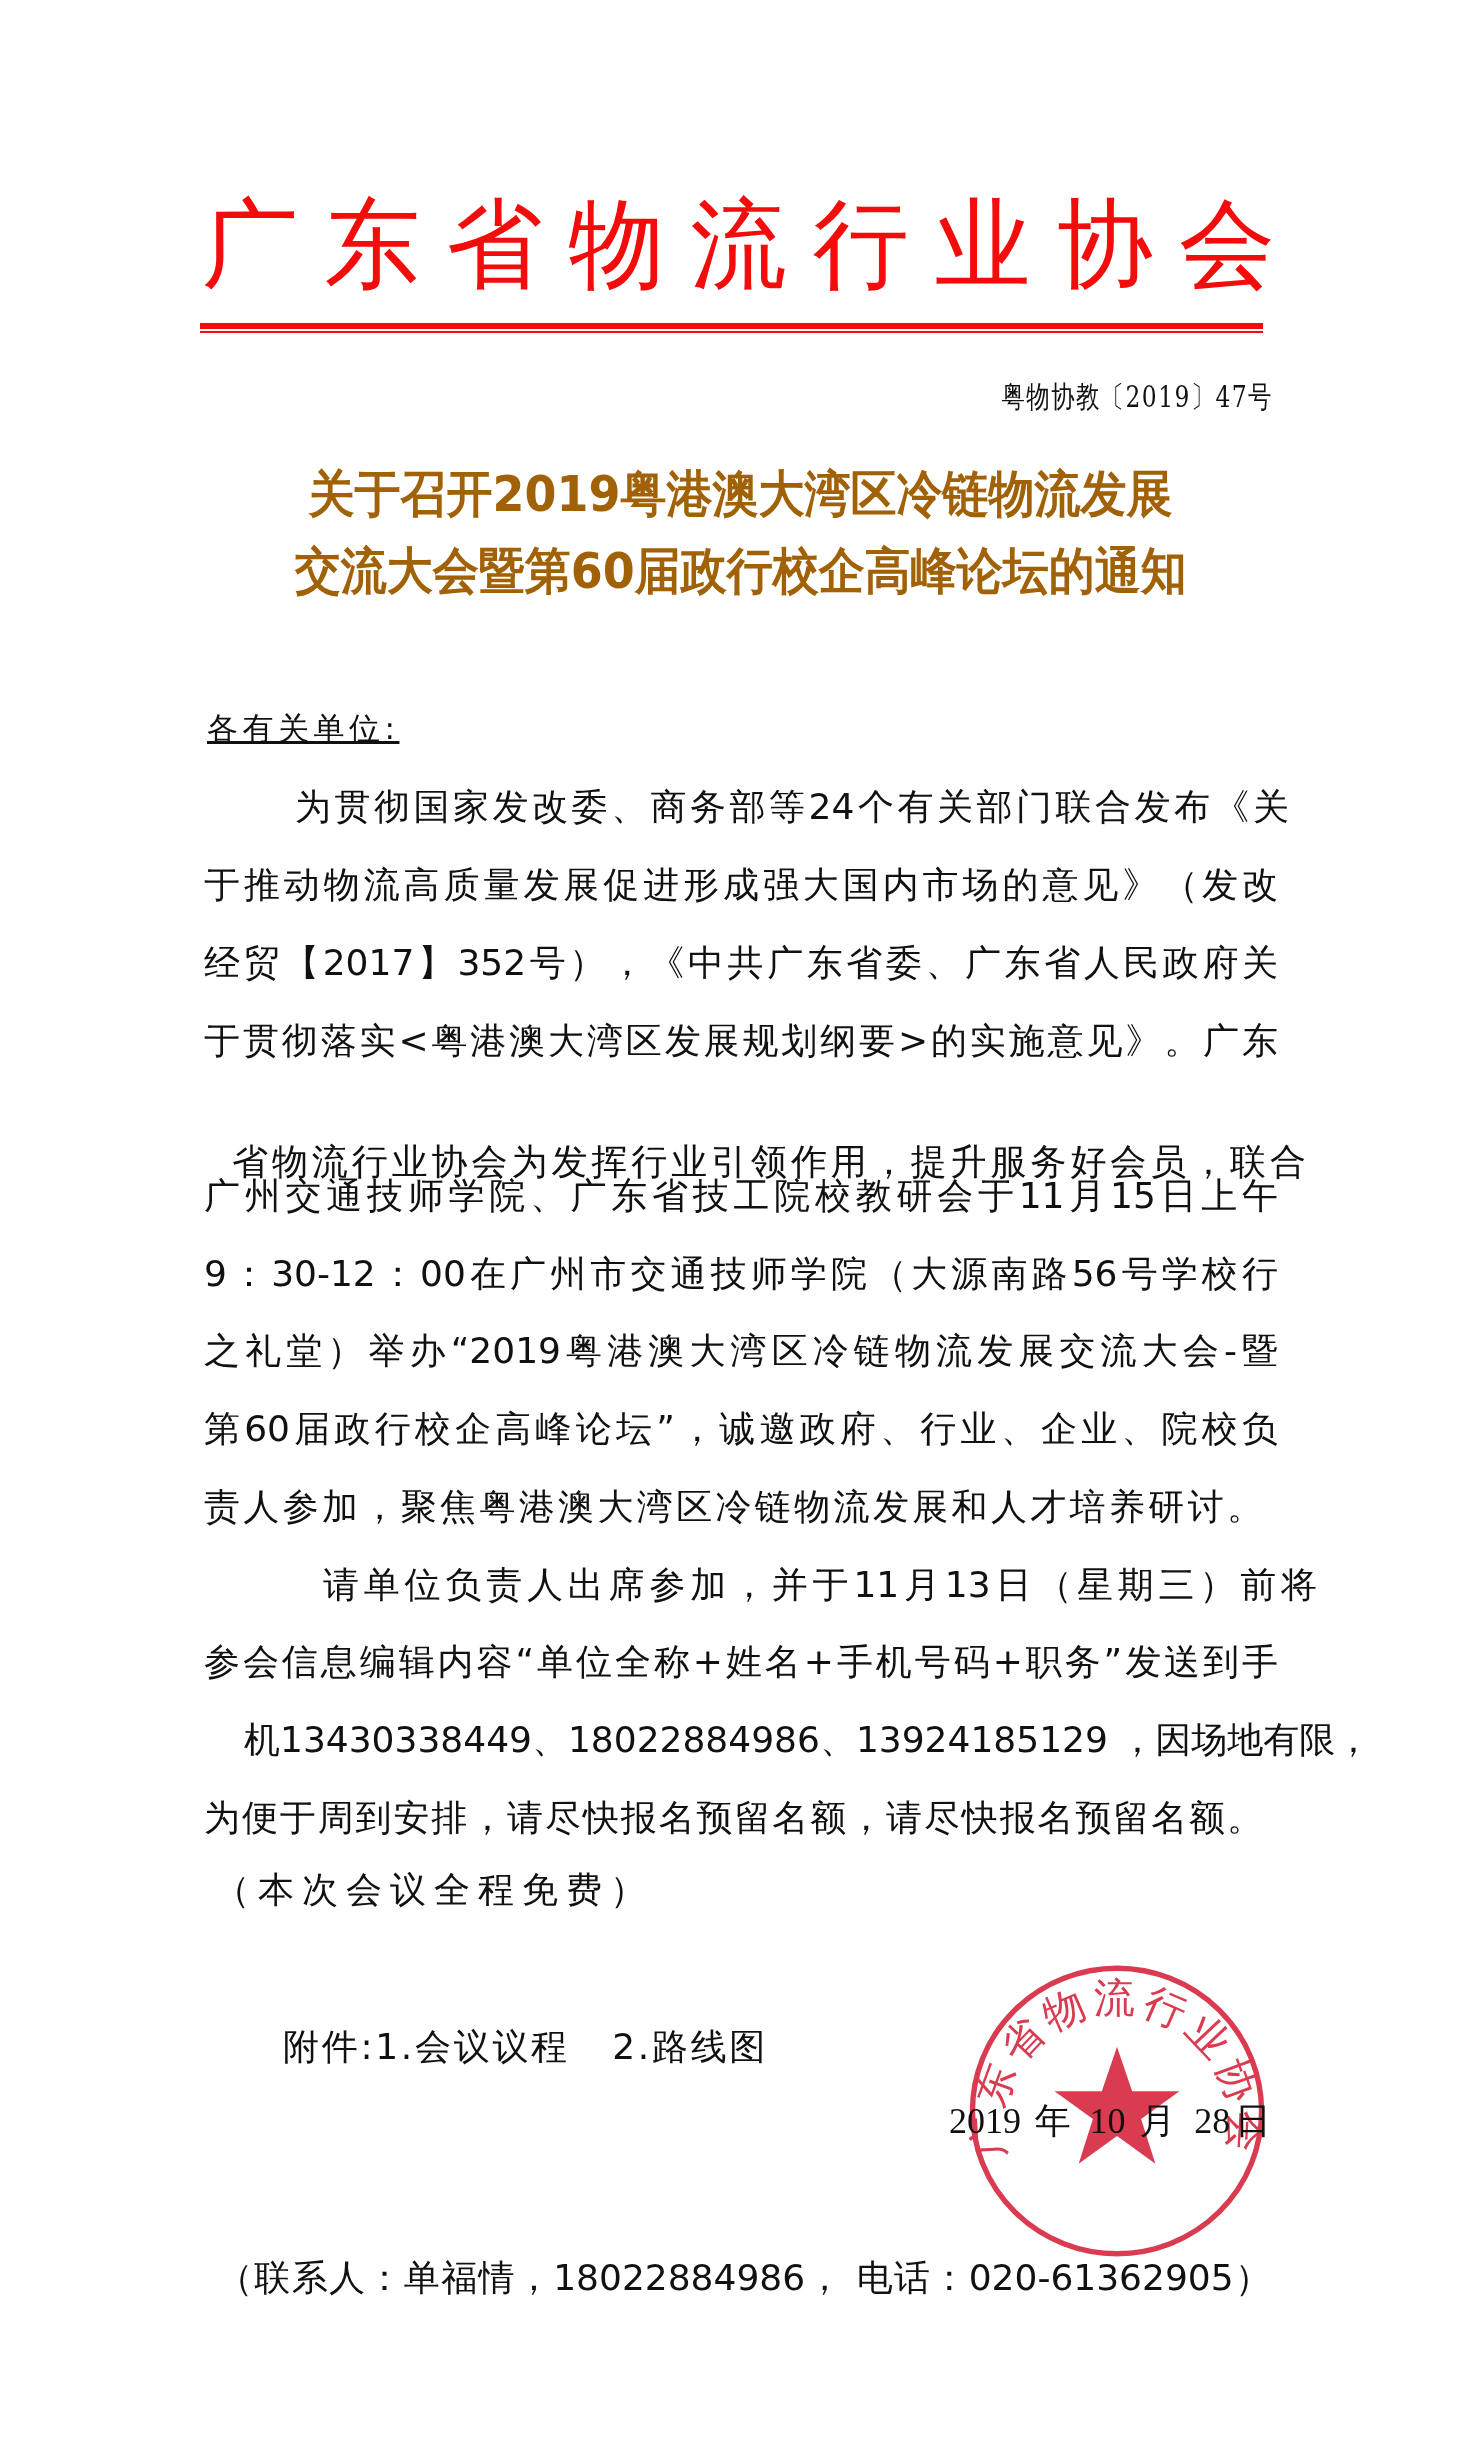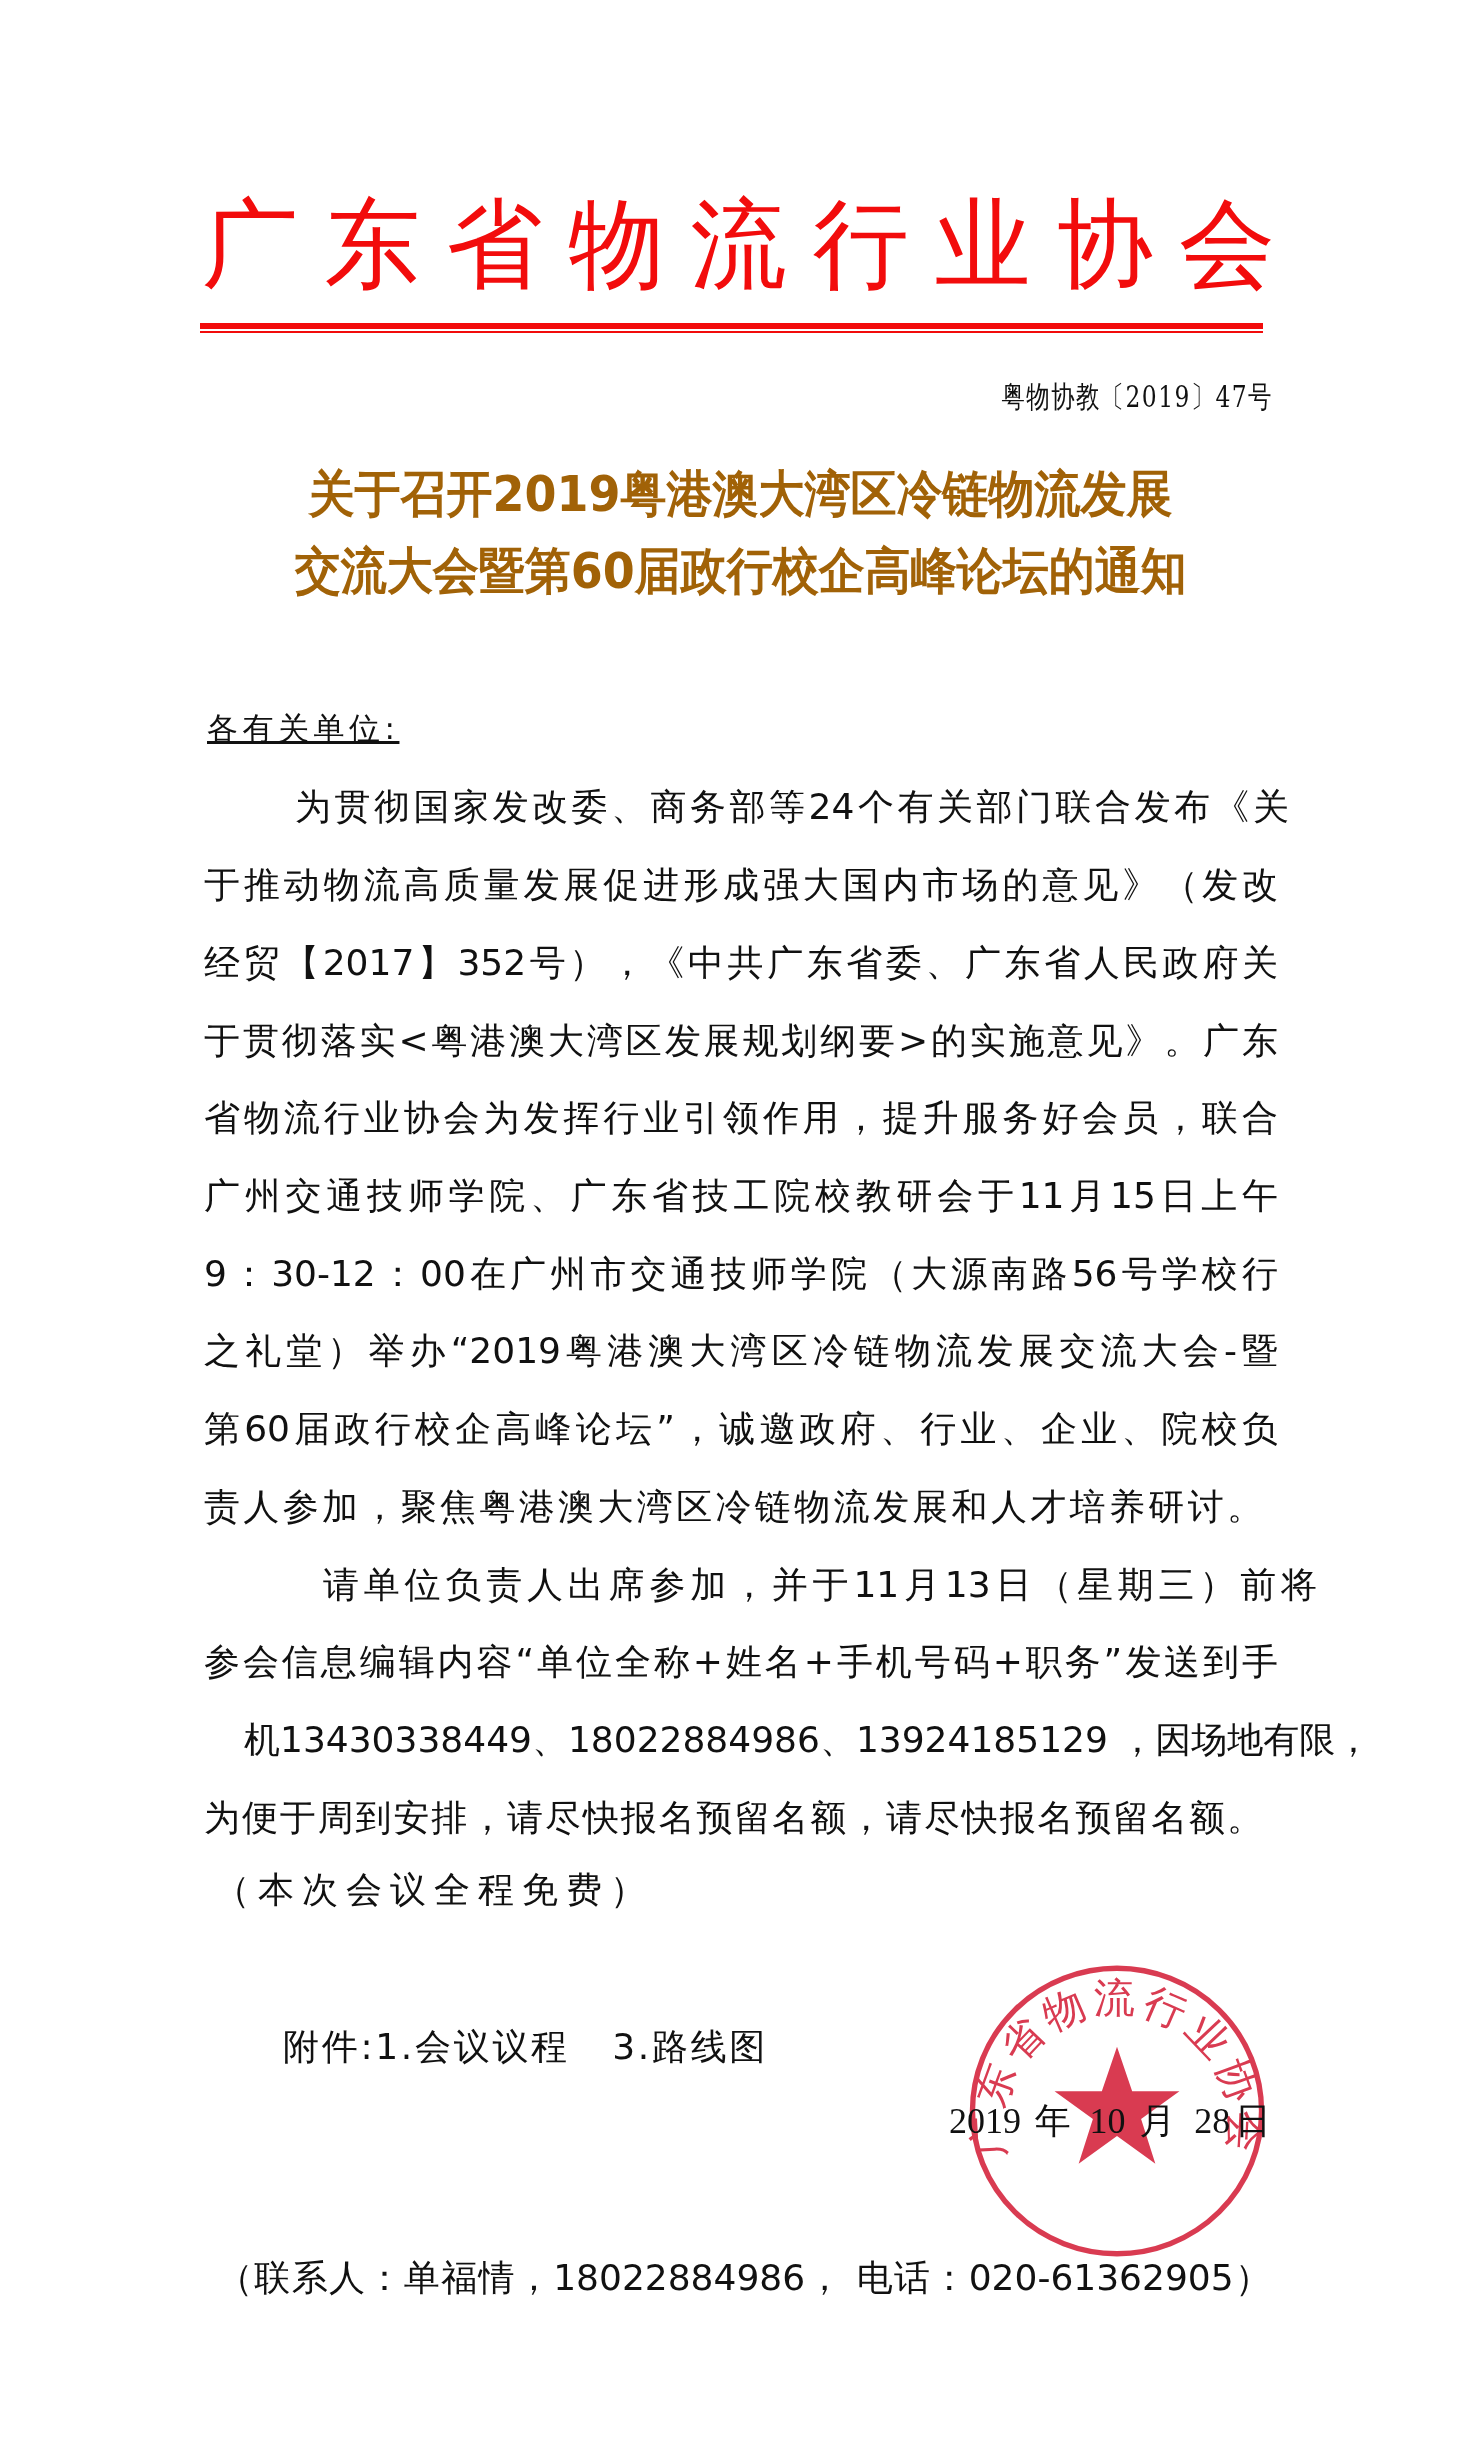--- a/index.html
+++ b/index.html
@@ -70,33 +70,33 @@
 <div class="abs title-line" style="top:543px;">
   <span class="inner">交流大会暨第60届政行校企高峰论坛的通知</span>
 </div>
 
 <div class="abs salutation">各有关单位:</div>
 
 <div class="abs body-line indent" style="top:785px;">为贯彻国家发改委、商务部等24个有关部门联合发布《关</div>
 <div class="abs body-line" style="top:863px;">于推动物流高质量发展促进形成强大国内市场的意见》（发改</div>
 <div class="abs body-line" style="top:941px;">经贸【2017】352号），《中共广东省委、广东省人民政府关</div>
 <div class="abs body-line" style="top:1019px;">于贯彻落实&lt;粤港澳大湾区发展规划纲要&gt;的实施意见》。广东</div>
-<div class="abs body-line" style="top:1096px;">省物流行业协会为发挥行业引领作用，提升服务好会员，联合</div>
+<div class="abs body-line" style="top:1140px;margin-left:28px;">省物流行业协会为发挥行业引领作用，提升服务好会员，联合</div>
 <div class="abs body-line" style="top:1174px;">广州交通技师学院、广东省技工院校教研会于11月15日上午</div>
 <div class="abs body-line" style="top:1252px;">9：30-12：00在广州市交通技师学院（大源南路56号学校行</div>
 <div class="abs body-line" style="top:1329px;">之礼堂）举办“2019粤港澳大湾区冷链物流发展交流大会-暨</div>
 <div class="abs body-line" style="top:1407px;">第60届政行校企高峰论坛”，诚邀政府、行业、企业、院校负</div>
 <div class="abs body-line" style="top:1485px; width:1059px;">责人参加，聚焦粤港澳大湾区冷链物流发展和人才培养研讨。</div>
 <div class="abs body-line indent" style="top:1563px;margin-left:28px;">请单位负责人出席参加，并于11月13日（星期三）前将</div>
 <div class="abs body-line" style="top:1640px;">参会信息编辑内容“单位全称+姓名+手机号码+职务”发送到手</div>
 <div class="abs body-line" style="top:1718px; width:1068px;margin-left:40px;">机13430338449、18022884986、13924185129 ，因场地有限，</div>
 <div class="abs body-line" style="top:1796px; width:1059px;">为便于周到安排，请尽快报名预留名额，请尽快报名预留名额。</div>
 <div class="abs body-line ragged" style="top:1868px; left:214px; width:auto;">（本次会议全程免费）</div>
 
-<div class="abs attach">附件:1.会议议程   3.路线图</div>
+<div class="abs attach">附件:1.会议议程   2.路线图</div>
 
 <div class="abs stamp">
   <svg width="300" height="298" viewBox="0 0 336 334">
     <defs>
       <path id="sealArc" d="M 58 250 A 128 128 0 1 1 278 250" fill="none"></path>
     </defs>
     <ellipse cx="168" cy="167" rx="162" ry="160" fill="none" stroke="#d4203a" stroke-width="6"></ellipse>
     <text font-family="DejaVu Sans, sans-serif" font-size="46" fill="#d4203a" letter-spacing="6">
       <textPath href="#sealArc" startOffset="50%" text-anchor="middle">广东省物流行业协会</textPath>
     </text>

